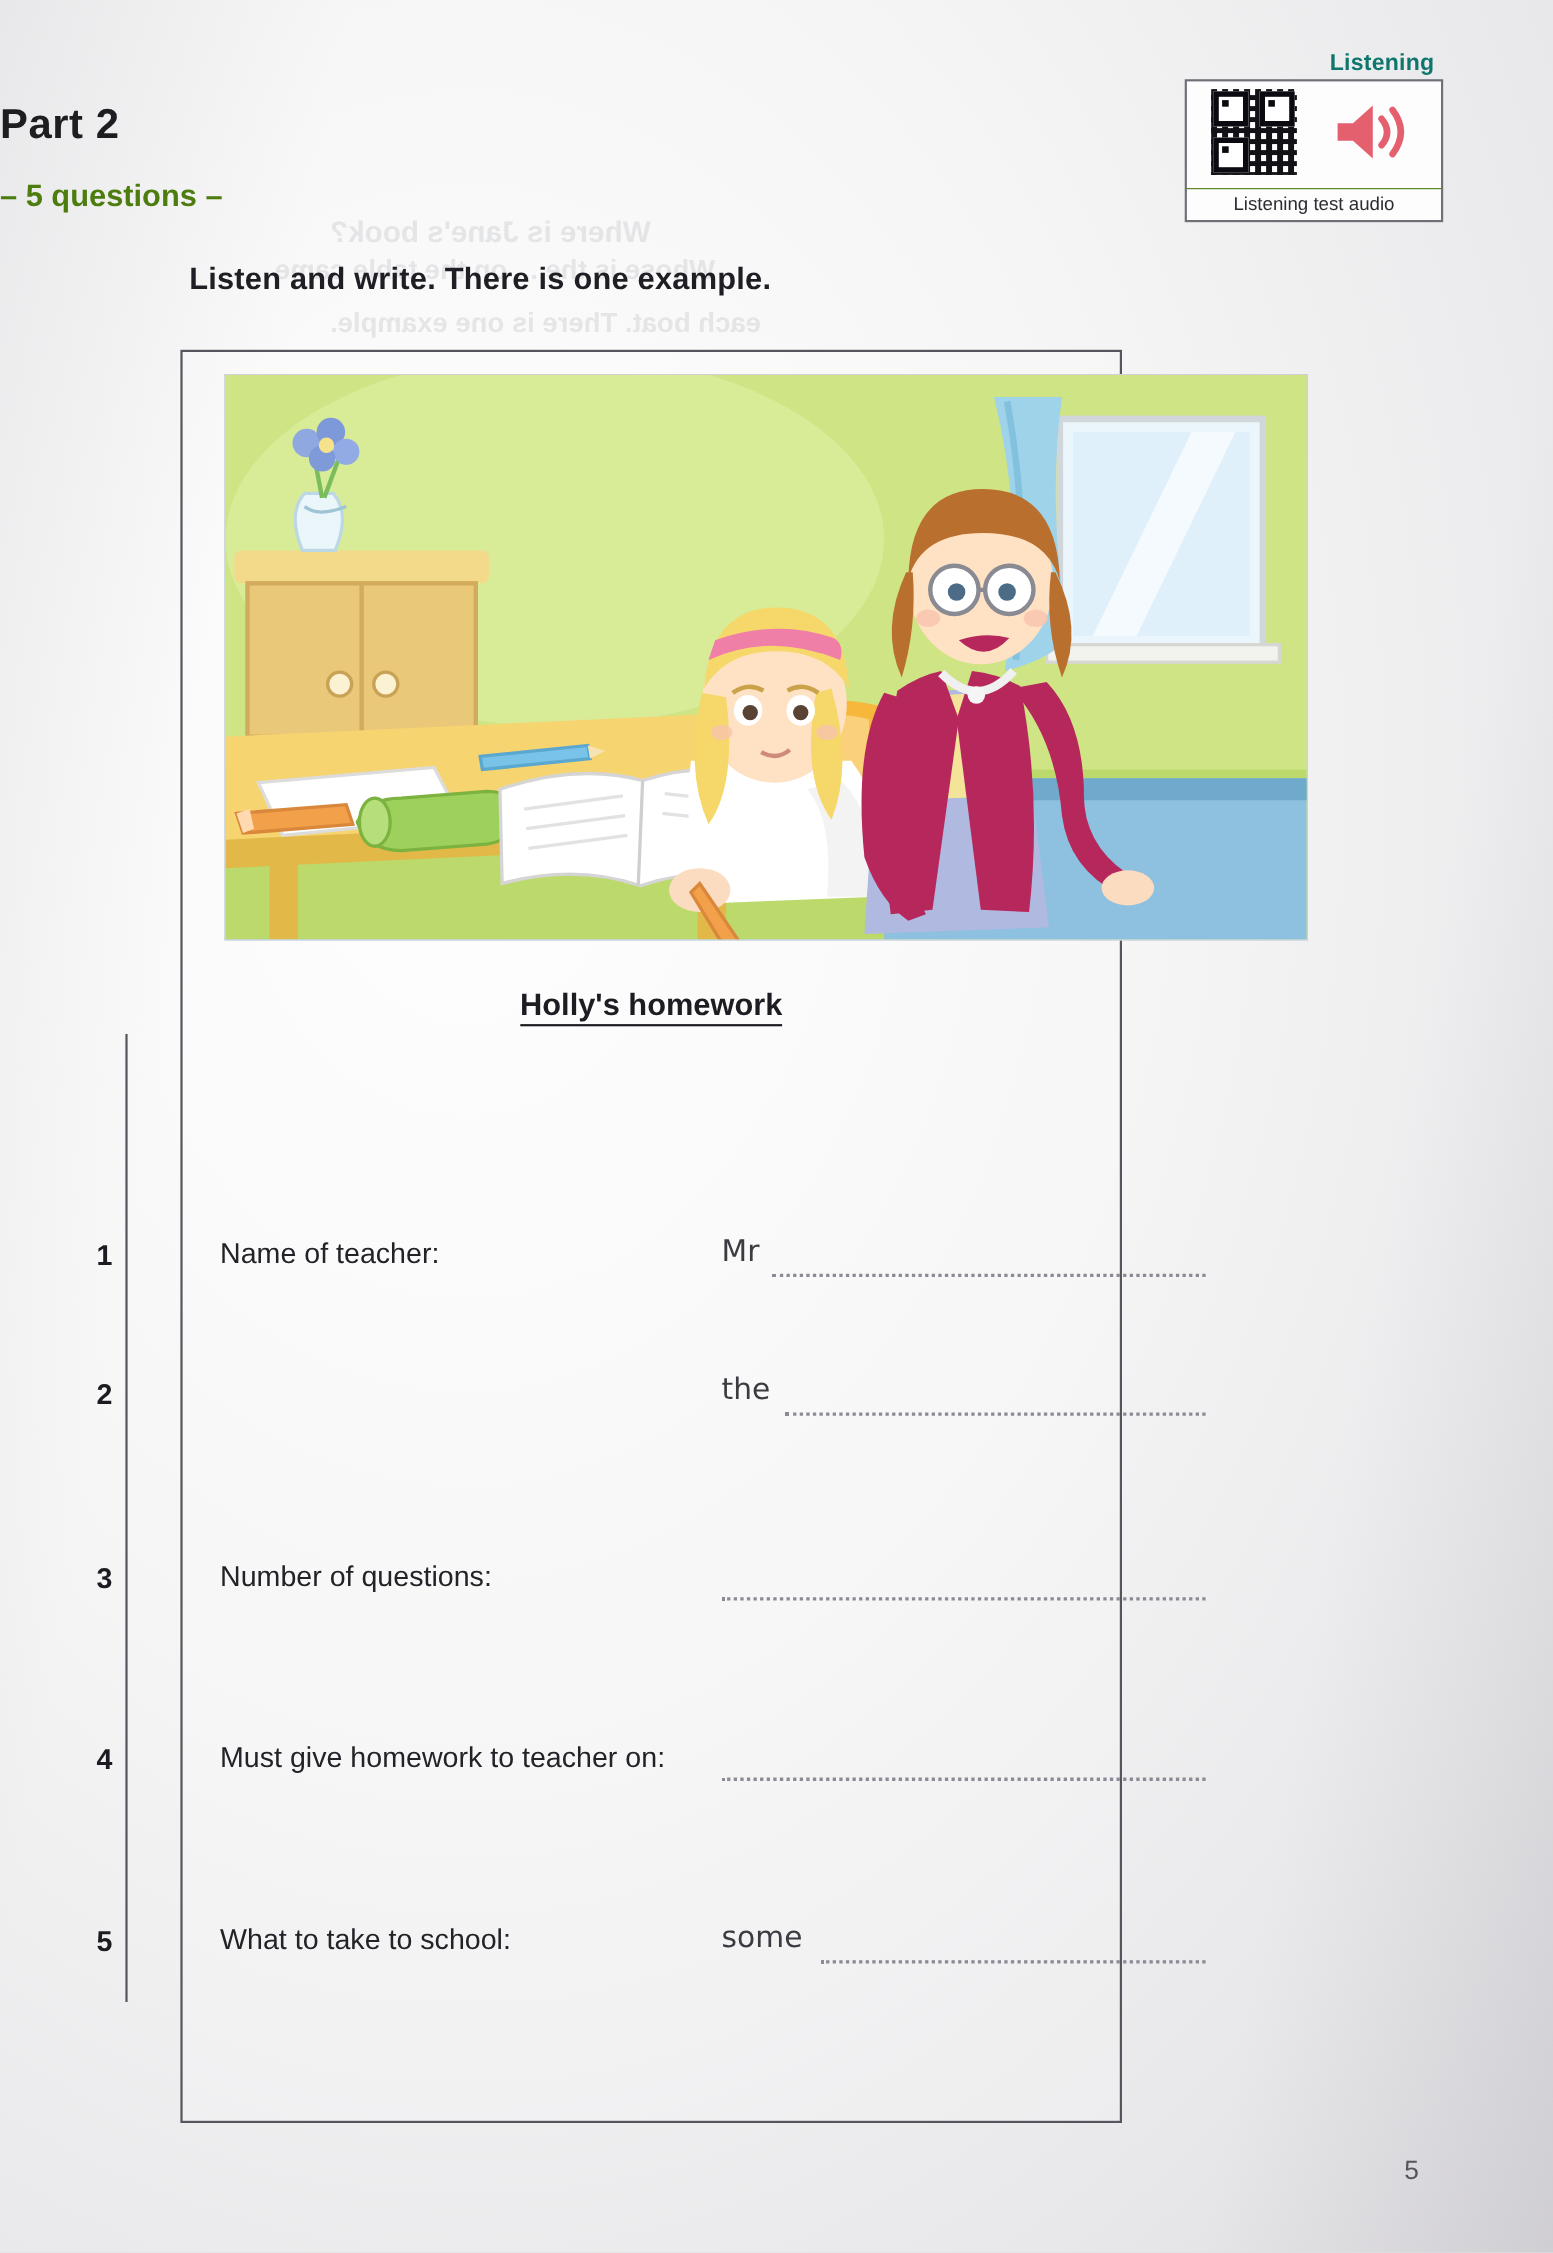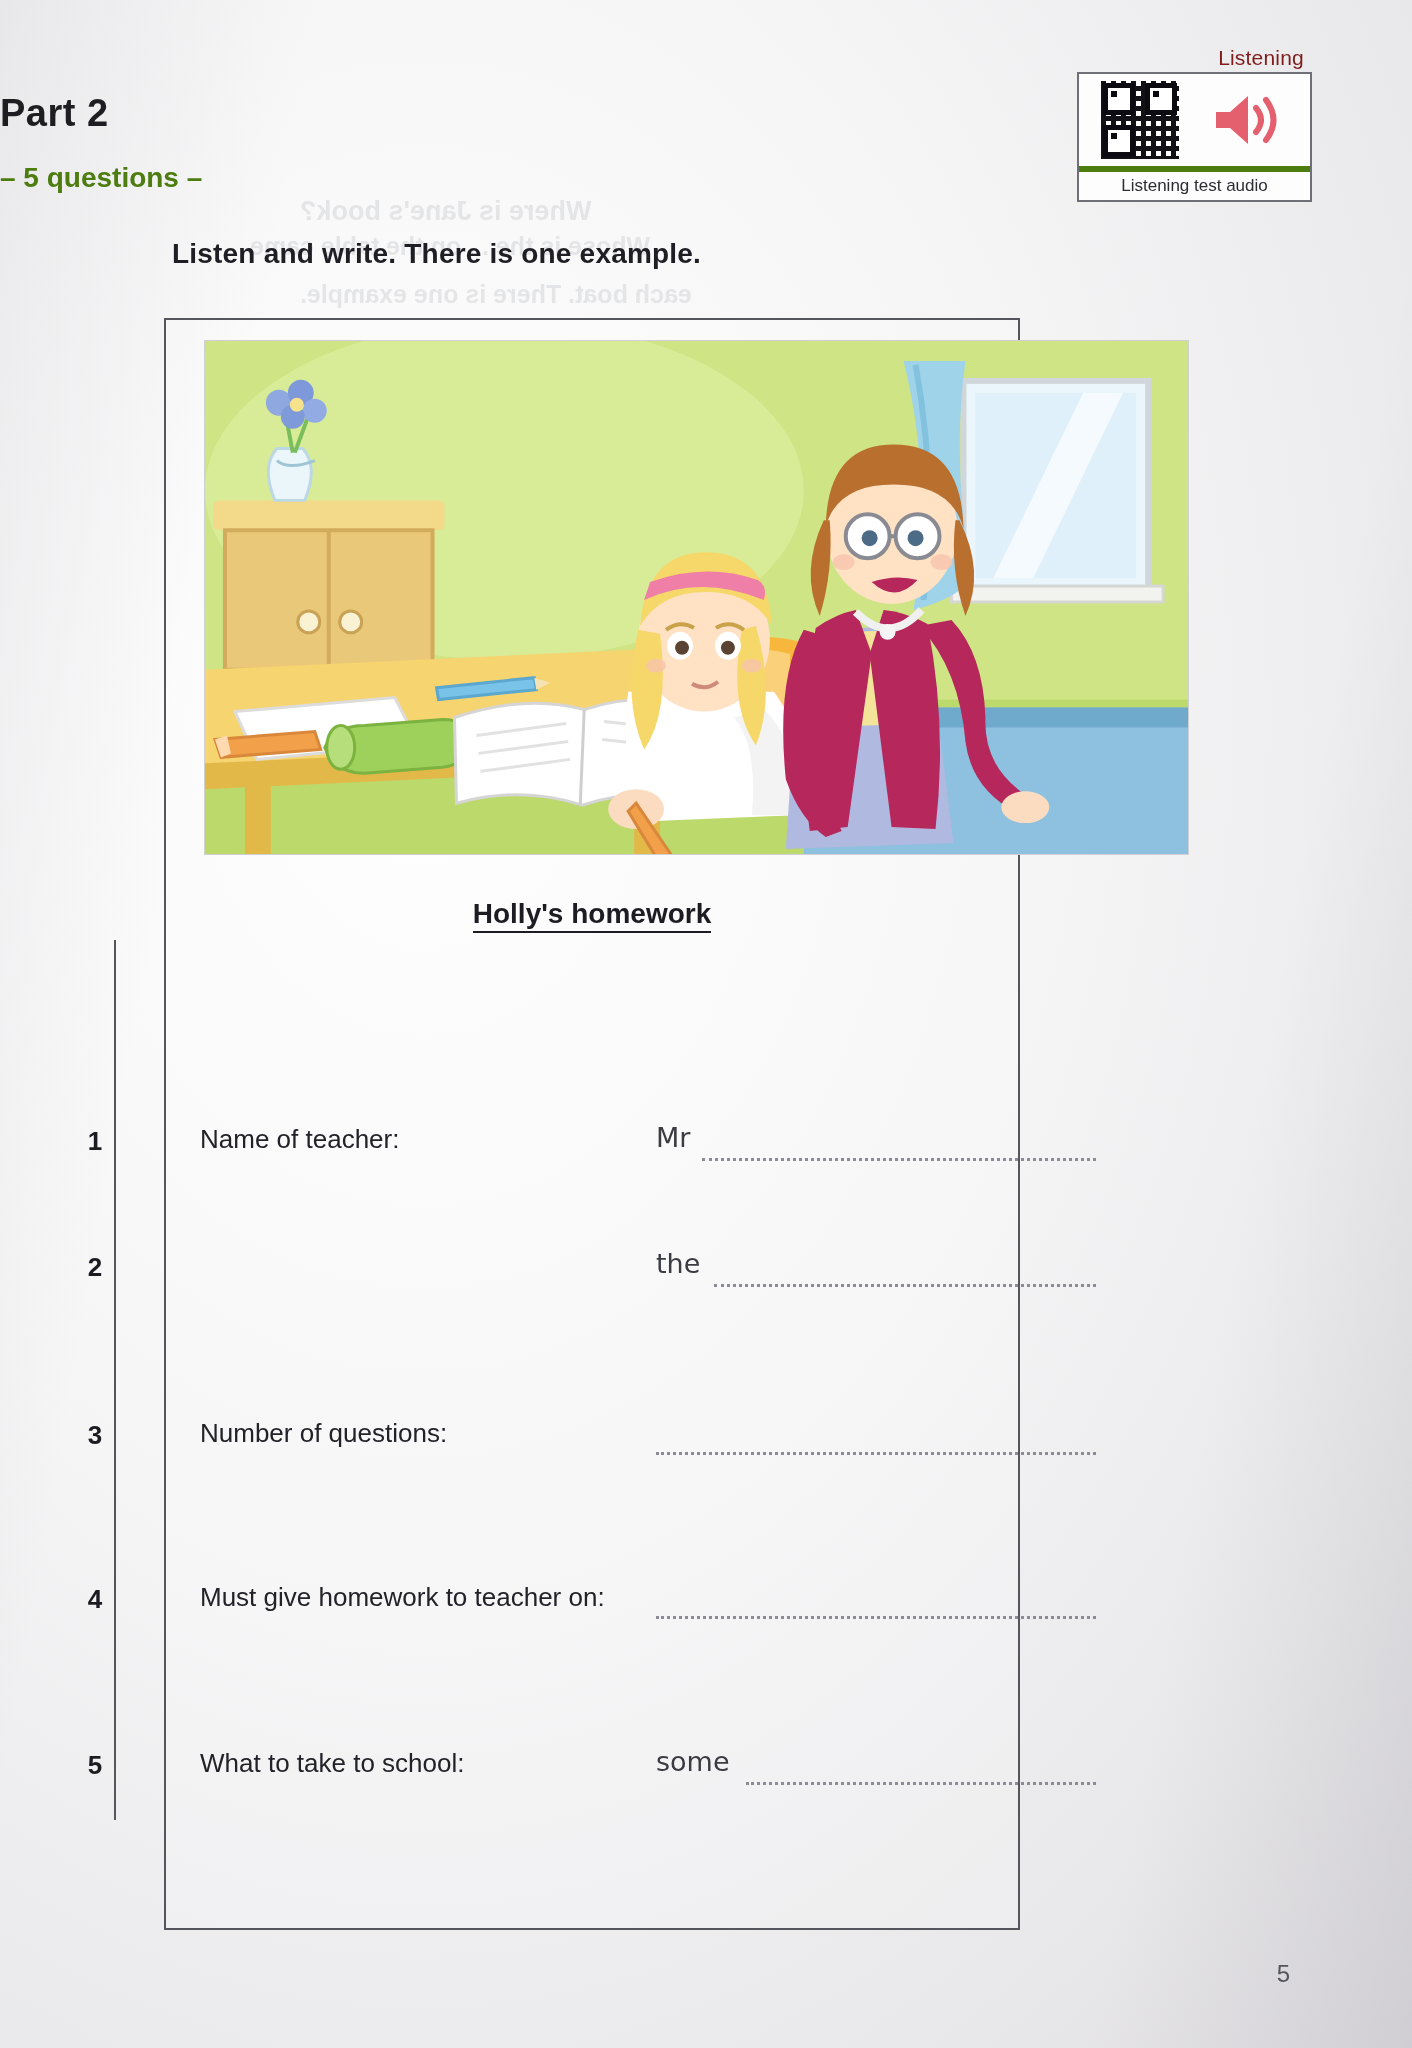--- a/index.html
+++ b/index.html
@@ -41,22 +41,22 @@
     transform: scaleX(-1);
     white-space: nowrap;
     pointer-events: none;
   }
 
   .header-right {
     position: absolute;
     right: 108px;
     top: 46px;
     font-size: 21px;
-    font-weight: normal;
-    color: #7f1d1d;
+    font-weight: bold;
+    color: #0f766e;
     letter-spacing: .2px;
   }
 
   .title {
     position: absolute;
     left: 0; right: 0;
     top: 92px;
     text-align: left;
     font-size: 38px;
     font-weight: bold;
@@ -124,21 +124,21 @@
     position: relative;
     margin-right: 10px;
   }
   .audio-caption {
     position: absolute;
     left: 0; right: 0;
     bottom: 4px;
     text-align: center;
     font-size: 17px;
     color: #2c2c33;
-    border-top: 6px solid #4d7c0f;
+    border-top: 1px solid #4d7c0f;
     padding-top: 4px;
   }
 
   .instruction {
     position: absolute;
     left: 172px;
     top: 238px;
     font-size: 28px;
     font-weight: bold;
     color: #1e1e24;

